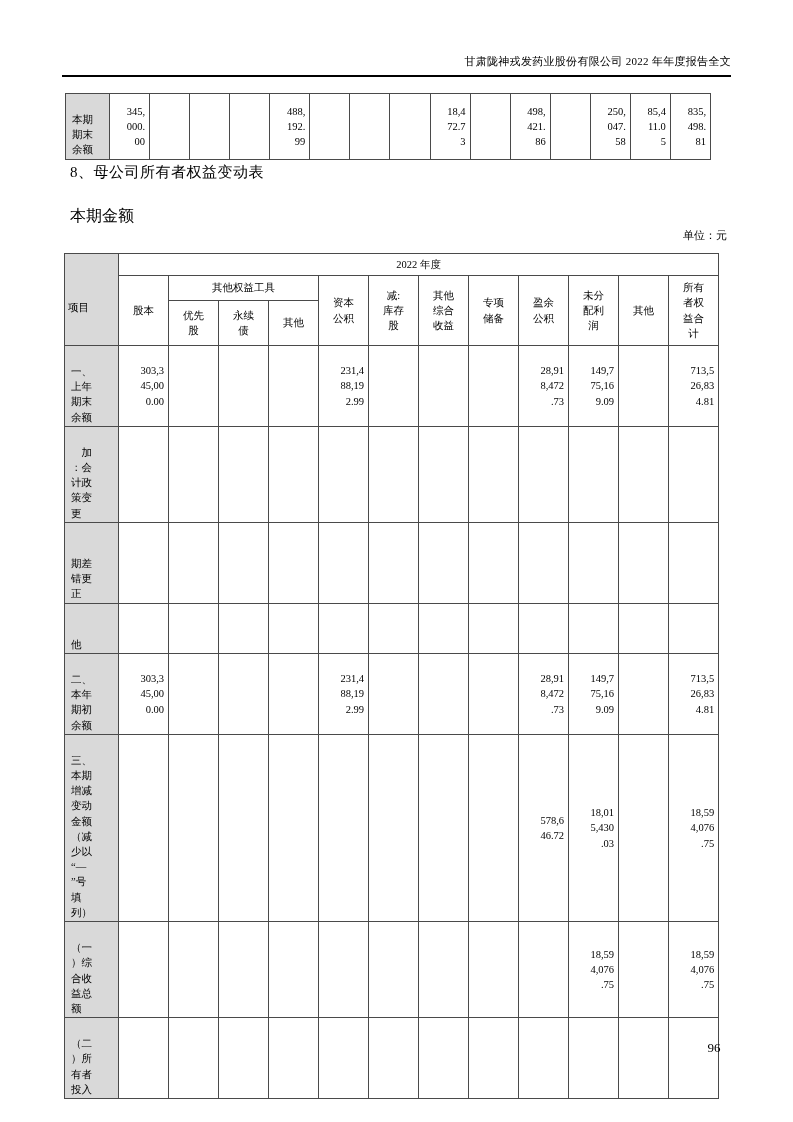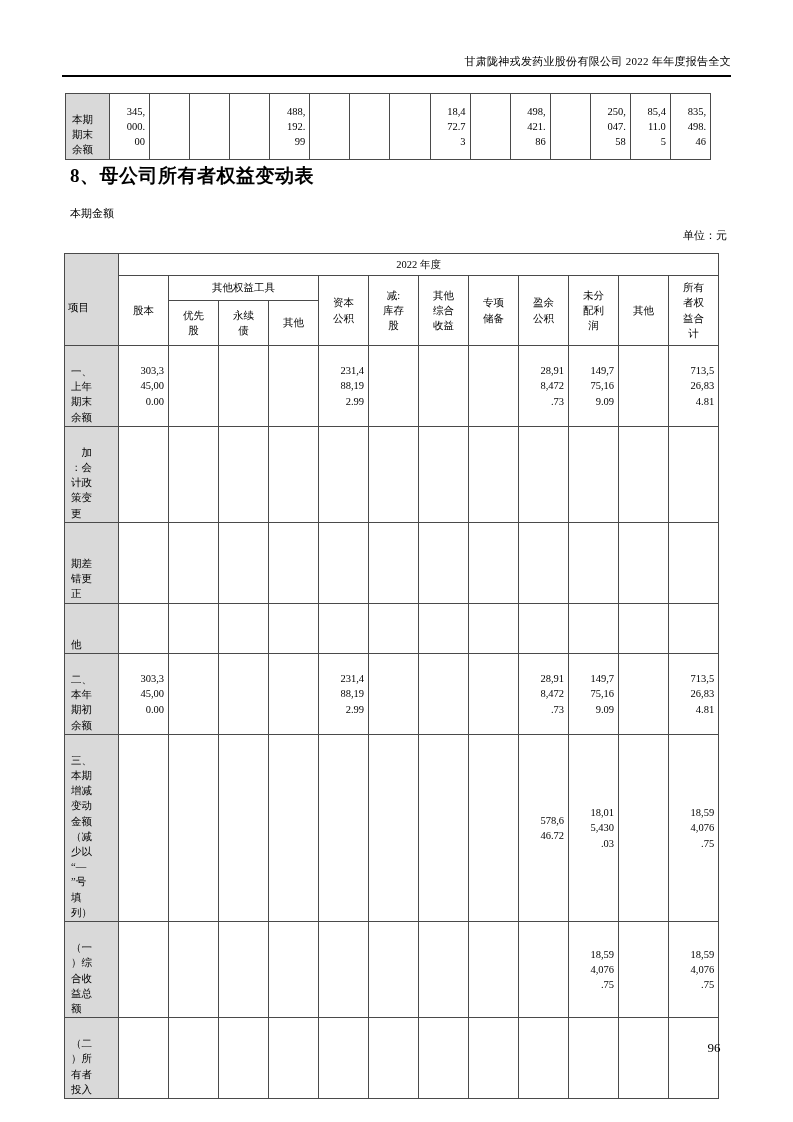--- a/index.html
+++ b/index.html
@@ -39,23 +39,23 @@
     position:absolute; top:93px; left:65px; width:646px;
     border:1.5px solid #3a3a3a;
   }
   .carry-table tr { height:57px; }
   .main-table {
     position:absolute; top:253px; left:64px; width:655px;
     border:1.5px solid #3a3a3a;
   }
   .sec-title {
     position:absolute; top:163px; left:70px;
-    font-size:19px; font-weight:bold; letter-spacing:0.5px;
-  }
-  .period-label { position:absolute; top:206px; left:70px; font-size:11px; }
+    font-size:15px; font-weight:normal; letter-spacing:0.5px;
+  }
+  .period-label { position:absolute; top:206px; left:70px; font-size:16px; }
   .unit-label   { position:absolute; top:228px; left:62px; width:665px; text-align:right; font-size:11px;font-family:Liberation Serif, serif; }
   .page-num     { position:absolute; top:1040px; left:702px; width:24px; text-align:center; font-size:13px; }
 </style>
 </head>
 <body>
 
 <div class="page">
 
   <div class="hdr-title">甘肃陇神戎发药业股份有限公司 2022 年年度报告全文</div>
   <div class="hdr-rule"></div>
@@ -105,21 +105,21 @@
 86</td>
       <td class="val"></td>
       <td class="val">250,
 047.
 58</td>
       <td class="val">85,4
 11.0
 5</td>
       <td class="val">835,
 498.
-46</td>
+81</td>
     </tr>
   </tbody>
     </table>
 
   <div class="sec-title">8、母公司所有者权益变动表</div>
   <div class="period-label">本期金额</div>
   <div class="unit-label">单位：元</div>
 
   <table class="main-table">
     <colgroup>

